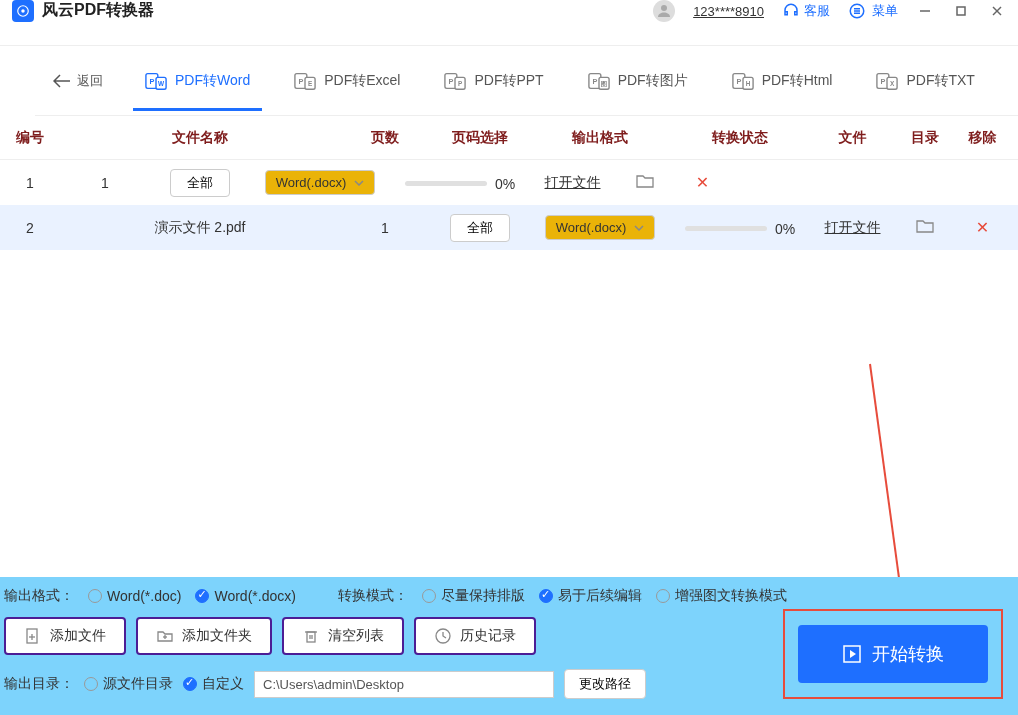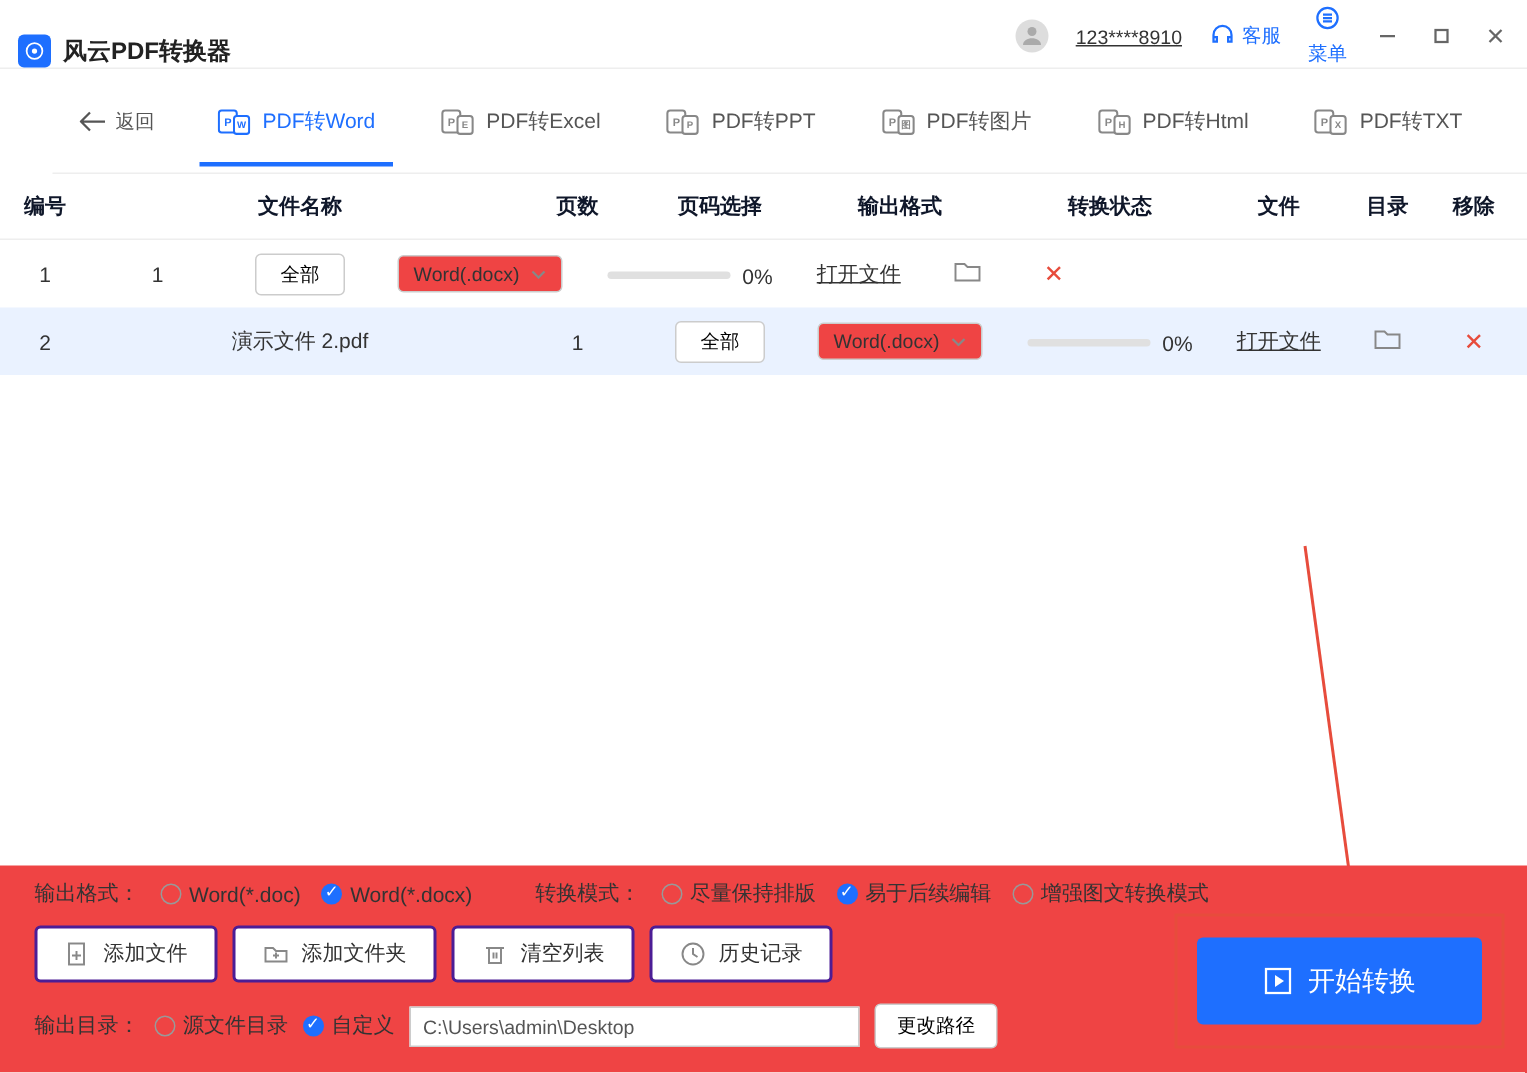--- a/index.html
+++ b/index.html
@@ -1,63 +1,63 @@
 <!DOCTYPE html>
 <html><head>
 <meta charset="utf-8">
 <style>
 * { box-sizing: border-box; margin: 0; padding: 0; font-family: "Microsoft YaHei", "PingFang SC", Arial, sans-serif; }
 body { width: 1018px; height: 715px; background: #fff; color: #333; font-size: 13px; overflow: hidden; position: relative; }
 
 
-.titlebar { height: 46px; display: flex; align-items: flex-end; padding: 0 12px; border-bottom: 1px solid #eee; }
+.titlebar { height: 46px; display: flex; align-items: flex-start; padding: 0 12px; border-bottom: 1px solid #eee; }
 .titlebar .logo { width: 22px; height: 22px; background: #1e6fff; border-radius: 4px; display: inline-flex; align-items: center; justify-content: center; margin-right: 8px; }
 .titlebar .logo svg { width: 14px; height: 14px; }
 .titlebar .app-title { font-size: 16px; font-weight: 600; color: #222; }
 .titlebar .spacer { flex: 1; }
 .titlebar .user-area { display: flex; align-items: center; gap: 18px; }
 .titlebar .avatar { width: 22px; height: 22px; border-radius: 50%; background: #ddd; display: inline-flex; align-items: center; justify-content: center; }
 .titlebar .avatar svg { width: 18px; height: 18px; fill: #aaa; }
 .titlebar .user-id { text-decoration: underline; color: #333; }
 .titlebar .support { display: flex; align-items: center; gap: 4px; color: #1e6fff; }
-.titlebar .menu { display: flex; align-items: center; gap: 6px; color: #1e6fff; flex-direction: column; }
+.titlebar .menu { display: flex; align-items: center; gap: 6px; color: #1e6fff; }
 .titlebar .win-btn { width: 18px; height: 18px; display: inline-flex; align-items: center; justify-content: center; color: #666; cursor: pointer; }
 
 
 .tabnav { height: 70px; display: flex; align-items: center; padding: 0 18px; gap: 20px; border-bottom: 1px solid #eee; margin-left: 35px; }
 .tabnav .back { display: flex; align-items: center; gap: 6px; color: #555; cursor: pointer; margin-right: 10px; }
 .tabnav .tab { display: flex; align-items: center; gap: 8px; padding: 18px 12px; color: #555; cursor: pointer; font-size: 14px; position: relative; }
 .tabnav .tab.active { color: #1e6fff; }
 .tabnav .tab.active::after { content: ""; position: absolute; left: 0; right: 0; bottom: -1px; height: 3px; background: #1e6fff; }
 .tabnav .tab .ticon { width: 22px; height: 22px; display: inline-flex; align-items: center; justify-content: center; }
 
 
-.thead { height: 44px; display: flex; align-items: center; border-bottom: 1px solid #eee; font-weight: 600; color: #0f172a; font-size: 14px; }
+.thead { height: 44px; display: flex; align-items: center; border-bottom: 1px solid #eee; font-weight: 600; color: #7f1d1d; font-size: 14px; }
 .col-idx { width: 60px; text-align: center; }
 .col-name { width: 280px; text-align: center; }
 .col-pages { width: 90px; text-align: center; }
 .col-pagesel { width: 100px; text-align: center; }
 .col-format { width: 140px; text-align: center; }
 .col-status { width: 140px; text-align: center; }
 .col-file { width: 85px; text-align: center; }
 .col-dir { width: 60px; text-align: center; }
 .col-del { width: 55px; text-align: center; }
 
 .trow { height: 45px; display: flex; align-items: center; font-size: 14px; color: #333; }
 .trow.alt { background: #eaf2ff; }
 .sel-btn { border: 1px solid #ccc; border-radius: 4px; padding: 4px 16px; background: #fff; cursor: pointer; font-size: 13px; }
-.fmt-select { display: inline-flex; align-items: center; border: 1px solid #ccc; border-radius: 4px; padding: 4px 10px; background: #ef4444; cursor: pointer; font-size: 13px; gap: 8px; }
+.fmt-select { display: inline-flex; align-items: center; border: 1px solid #ccc; border-radius: 4px; padding: 4px 10px; background: #eab308; cursor: pointer; font-size: 13px; gap: 8px; }
 .progress-wrap { display: inline-flex; align-items: center; gap: 8px; }
 .progress-bar { width: 82px; height: 5px; background: #e0e0e0; border-radius: 3px; }
 .open-file { text-decoration: underline; cursor: pointer; color: #333; }
 .folder-icon { width: 18px; height: 16px; display:inline-block; }
 .del-icon { color: #e74c3c; font-size: 16px; cursor: pointer; }
 
 
-.bottom-panel { position: absolute; left: 0; right: 0; bottom: 0; padding: 10px 15px 16px 23px; background: #ef4444; }
+.bottom-panel { position: absolute; left: 0; right: 0; bottom: 0; padding: 10px 15px 16px 4px; background: #7dd3fc; }
 .opt-row { display: flex; align-items: center; gap: 14px; font-size: 14px; margin-bottom: 12px; color: #333; }
 .opt-label { font-weight: 400; }
 .radio-opt { display: flex; align-items: center; gap: 5px; cursor: pointer; }
 .radio { width: 14px; height: 14px; border: 1px solid #999; border-radius: 50%; display: inline-block; position: relative; }
 .radio.checked { border-color: #1e6fff; background: #1e6fff; }
 .radio.checked::after { content:"✓"; position:absolute; top:-2px; left:1px; color:#fff; font-size:11px; }
 
 .btn-row { display: flex; align-items: center; gap: 10px; margin-bottom: 14px; }
 .action-btn { display: flex; align-items: center; gap: 8px; border: 2px solid #4c1d95; border-radius: 4px; padding: 8px 18px; background: #fff; cursor: pointer; font-size: 14px; color: #333; }
 .action-btn .aicon { width: 18px; height: 18px; display:inline-flex; align-items:center; justify-content:center; color:#888; }

